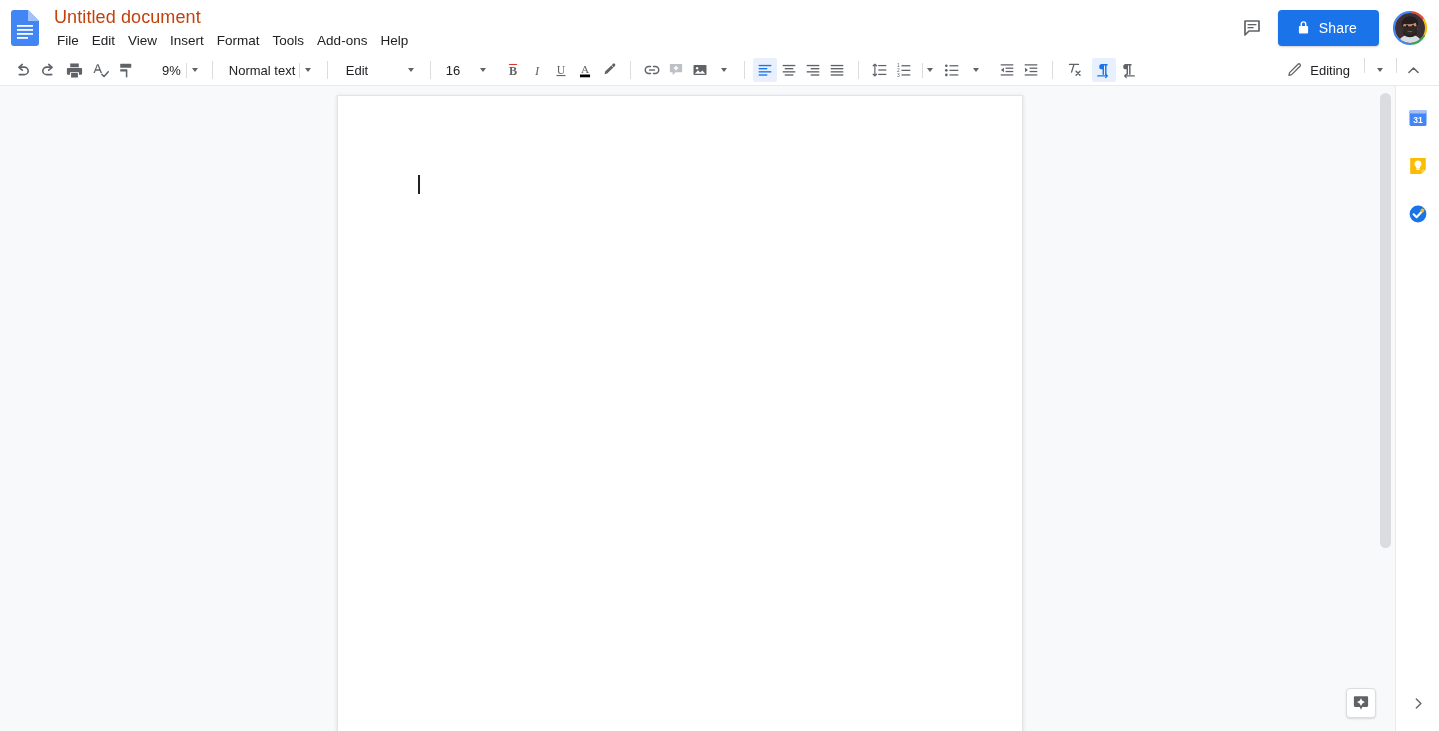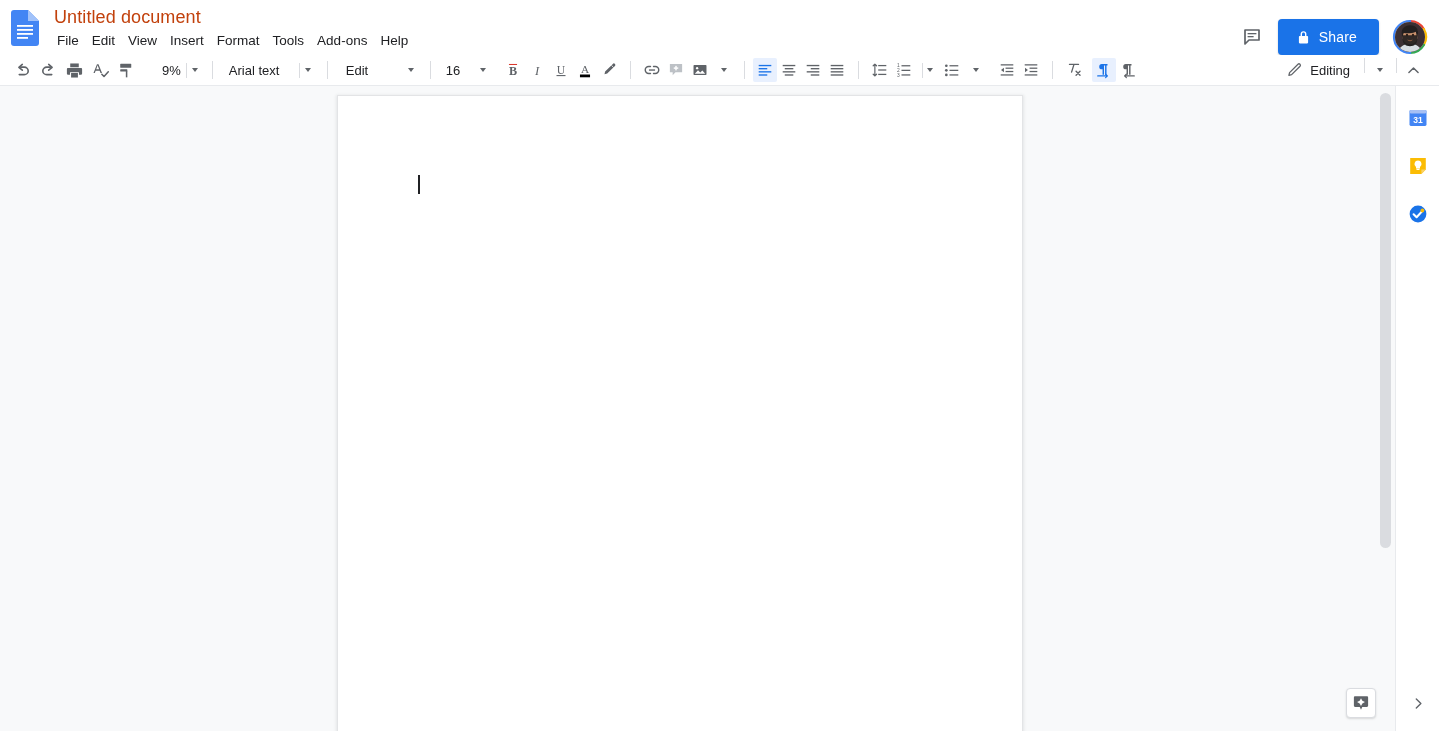--- a/index.html
+++ b/index.html
@@ -28,21 +28,21 @@
     padding: 1px 3px; border-radius: 2px; display: inline-block;
     cursor: text;
   }
   .menubar { position: absolute; left: 51px; top: 31px; display: flex; }
   .menu-item {
     font-size: 13.5px; color: #202124; line-height: 17px;
     padding: 1px 6px; margin-right: 1px; border-radius: 3px;
     cursor: pointer; white-space: nowrap;
   }
 
-  .tb-right { position: absolute; right: 0; top: 0; height: 55px; display: flex; align-items: flex-end; }
+  .tb-right { position: absolute; right: 0; top: 0; height: 55px; display: flex; align-items: center; }
   .comment-btn {
     width: 36px; height: 36px; border-radius: 50%;
     display: flex; align-items: center; justify-content: center;
     cursor: pointer; margin-right: 8px;
   }
   .share-btn {
     display: flex; align-items: center; gap: 8px;
     height: 36px; padding: 0 22px 0 18px;
     background: #1a73e8; color: #fff; border: none; border-radius: 4px;
     font-size: 14px; font-family: "Liberation Sans", sans-serif;
@@ -256,21 +256,21 @@
       <span class="combo-text">9%</span>
       <span class="vline"></span>
       <span class="caret"></span>
     </div>
 
     <div style="width:10px;flex:none;"></div>
     <div class="sep"></div>
     <div style="width:10px;flex:none;"></div>
 
     <div class="style-box" style="padding:0 4px 0 6px;width:92px">
-      <span class="combo-text">Arial text</span>
+      <span class="combo-text">Normal text</span>
       <span class="vline" style="margin-left:auto"></span>
       <span class="caret"></span>
     </div>
 
     <div style="width:12px;flex:none;"></div>
     <div class="sep"></div>
     <div style="width:12px;flex:none;"></div>
 
     <div class="font-box" style="width:78px;padding:0 4px 0 6px">
       <span class="combo-text">Edit</span>

